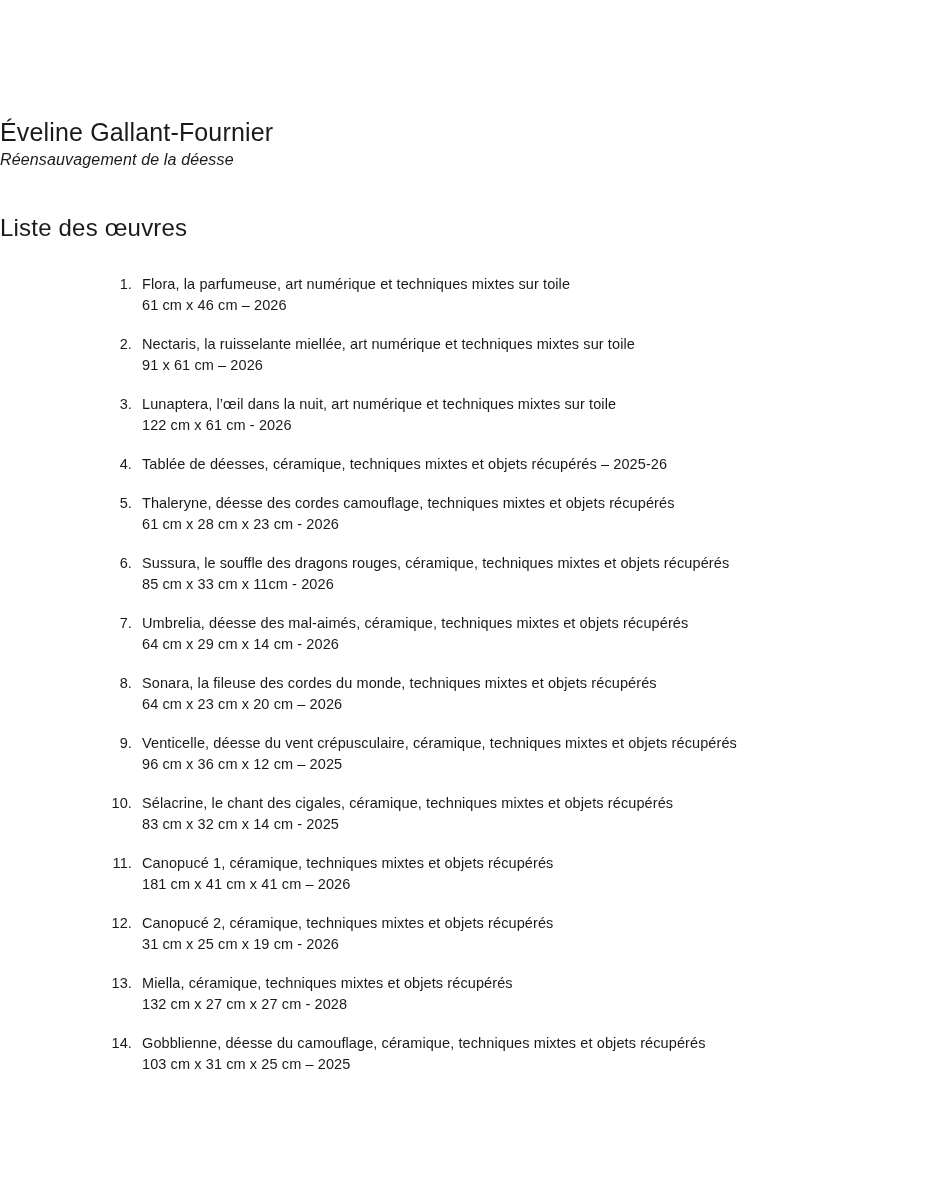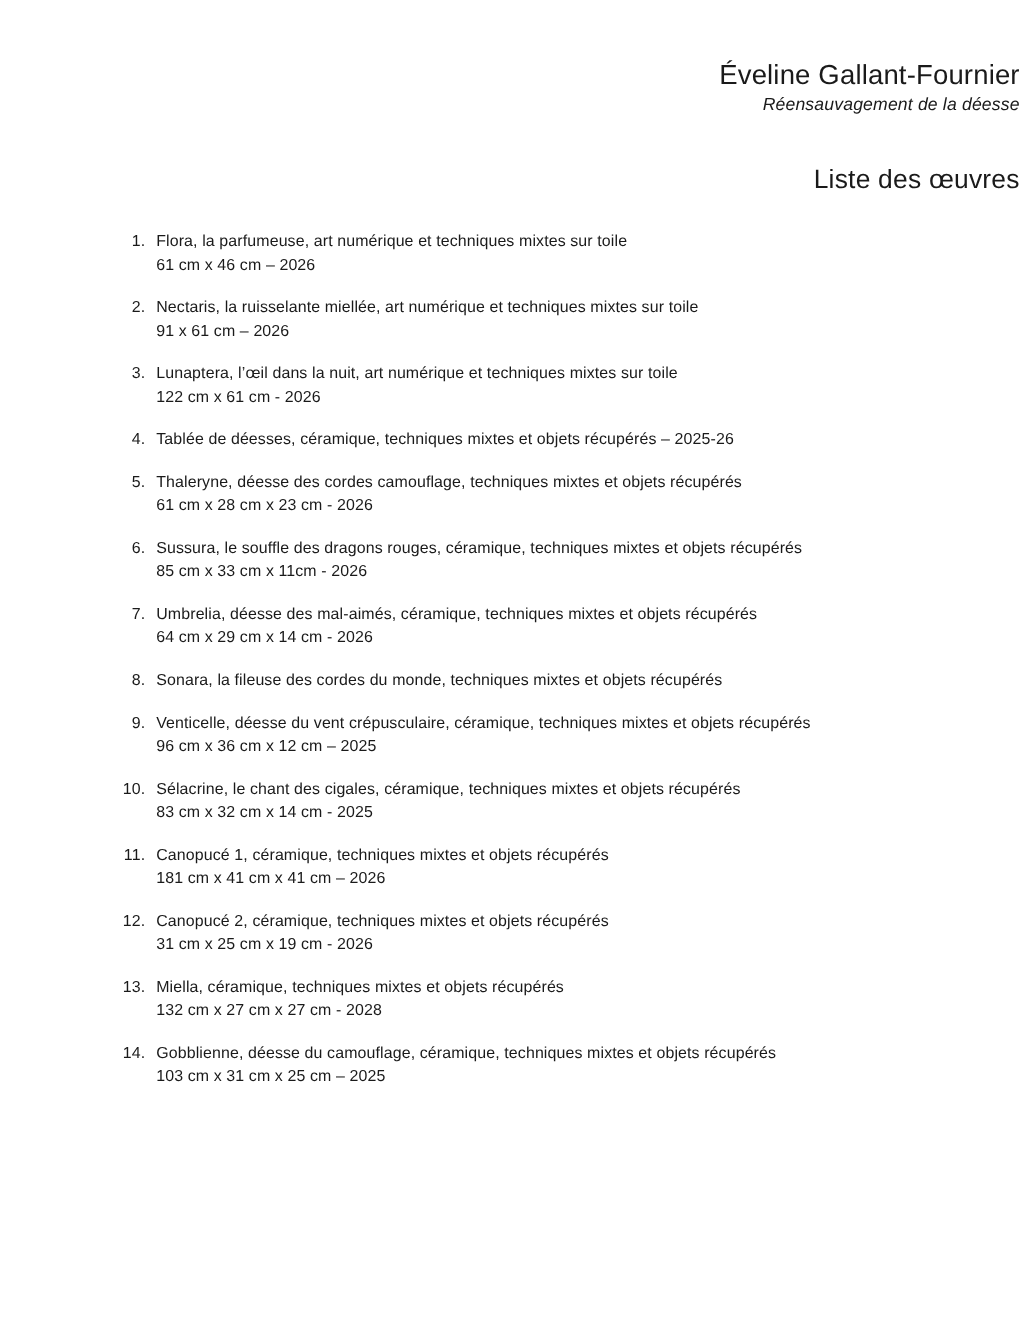--- a/index.html
+++ b/index.html
@@ -20,23 +20,22 @@
   .page {
     position: relative;
     width: 927px;
     height: 1200px;
     box-sizing: border-box;
     padding: 0;
   }
 
   
   .doc-header {
-    padding-top: 52px;
-    text-align: right;
-    margin-left: 44px;
+    padding-top: 116px;
+    text-align: left;
   }
   .artist-name {
     font-size: 25px;
     font-weight: 400;
     line-height: 1.32;
     letter-spacing: 0.15px;
     margin: 0;
   }
   .exhibit-title {
     font-size: 16px;
@@ -142,20 +141,21 @@
     <div class="work-dimensions">85 cm x 33 cm x 11cm - 2026</div>
   </li>
       <li class="work-item">
     <span class="work-number">7.</span>
     <div class="work-title">Umbrelia, déesse des mal-aimés, céramique, techniques mixtes et objets récupérés</div>
     <div class="work-dimensions">64 cm x 29 cm x 14 cm - 2026</div>
   </li>
       <li class="work-item">
     <span class="work-number">8.</span>
     <div class="work-title">Sonara, la fileuse des cordes du monde, techniques mixtes et objets récupérés</div>
+    <div class="work-dimensions">64 cm x 23 cm x 20 cm – 2026</div>
   </li>
       <li class="work-item">
     <span class="work-number">9.</span>
     <div class="work-title">Venticelle, déesse du vent crépusculaire, céramique, techniques mixtes et objets récupérés</div>
     <div class="work-dimensions">96 cm x 36 cm x 12 cm – 2025</div>
   </li>
       <li class="work-item">
     <span class="work-number">10.</span>
     <div class="work-title">Sélacrine, le chant des cigales, céramique, techniques mixtes et objets récupérés</div>
     <div class="work-dimensions">83 cm x 32 cm x 14 cm - 2025</div>

